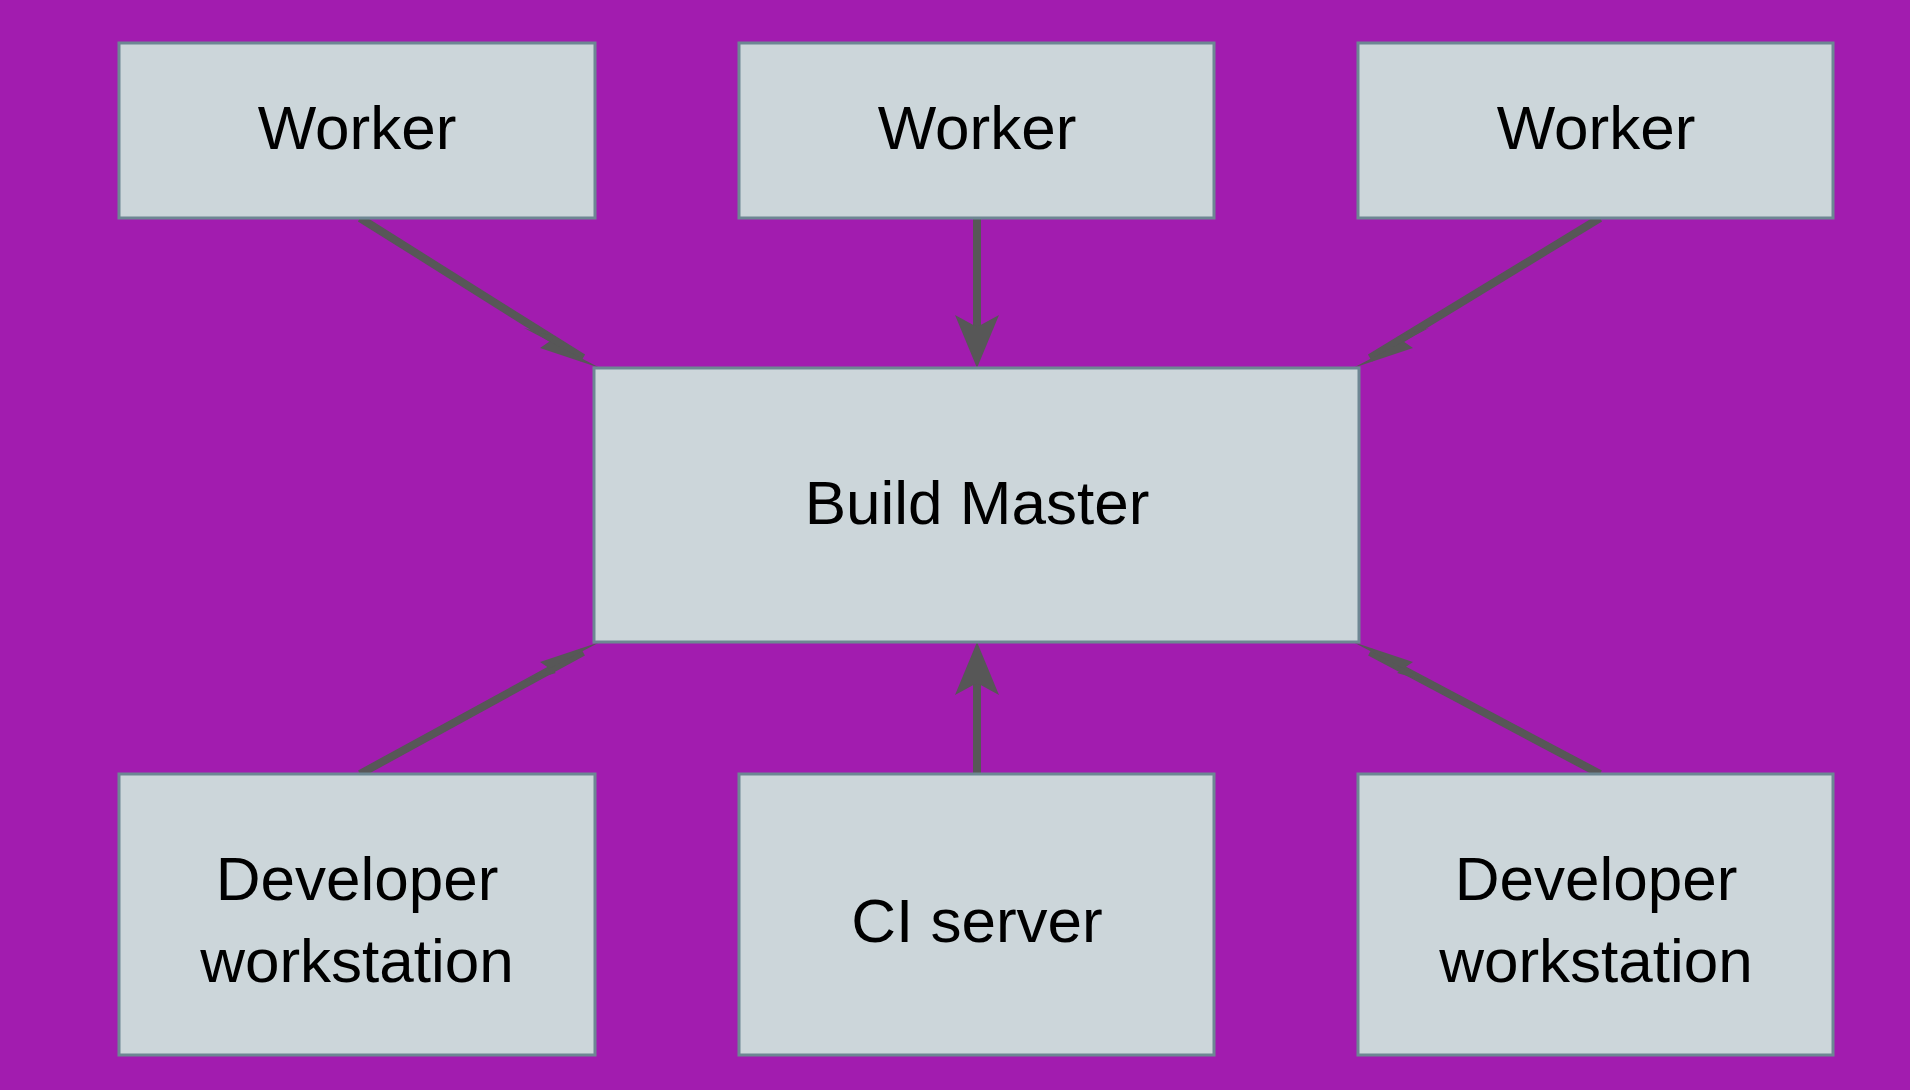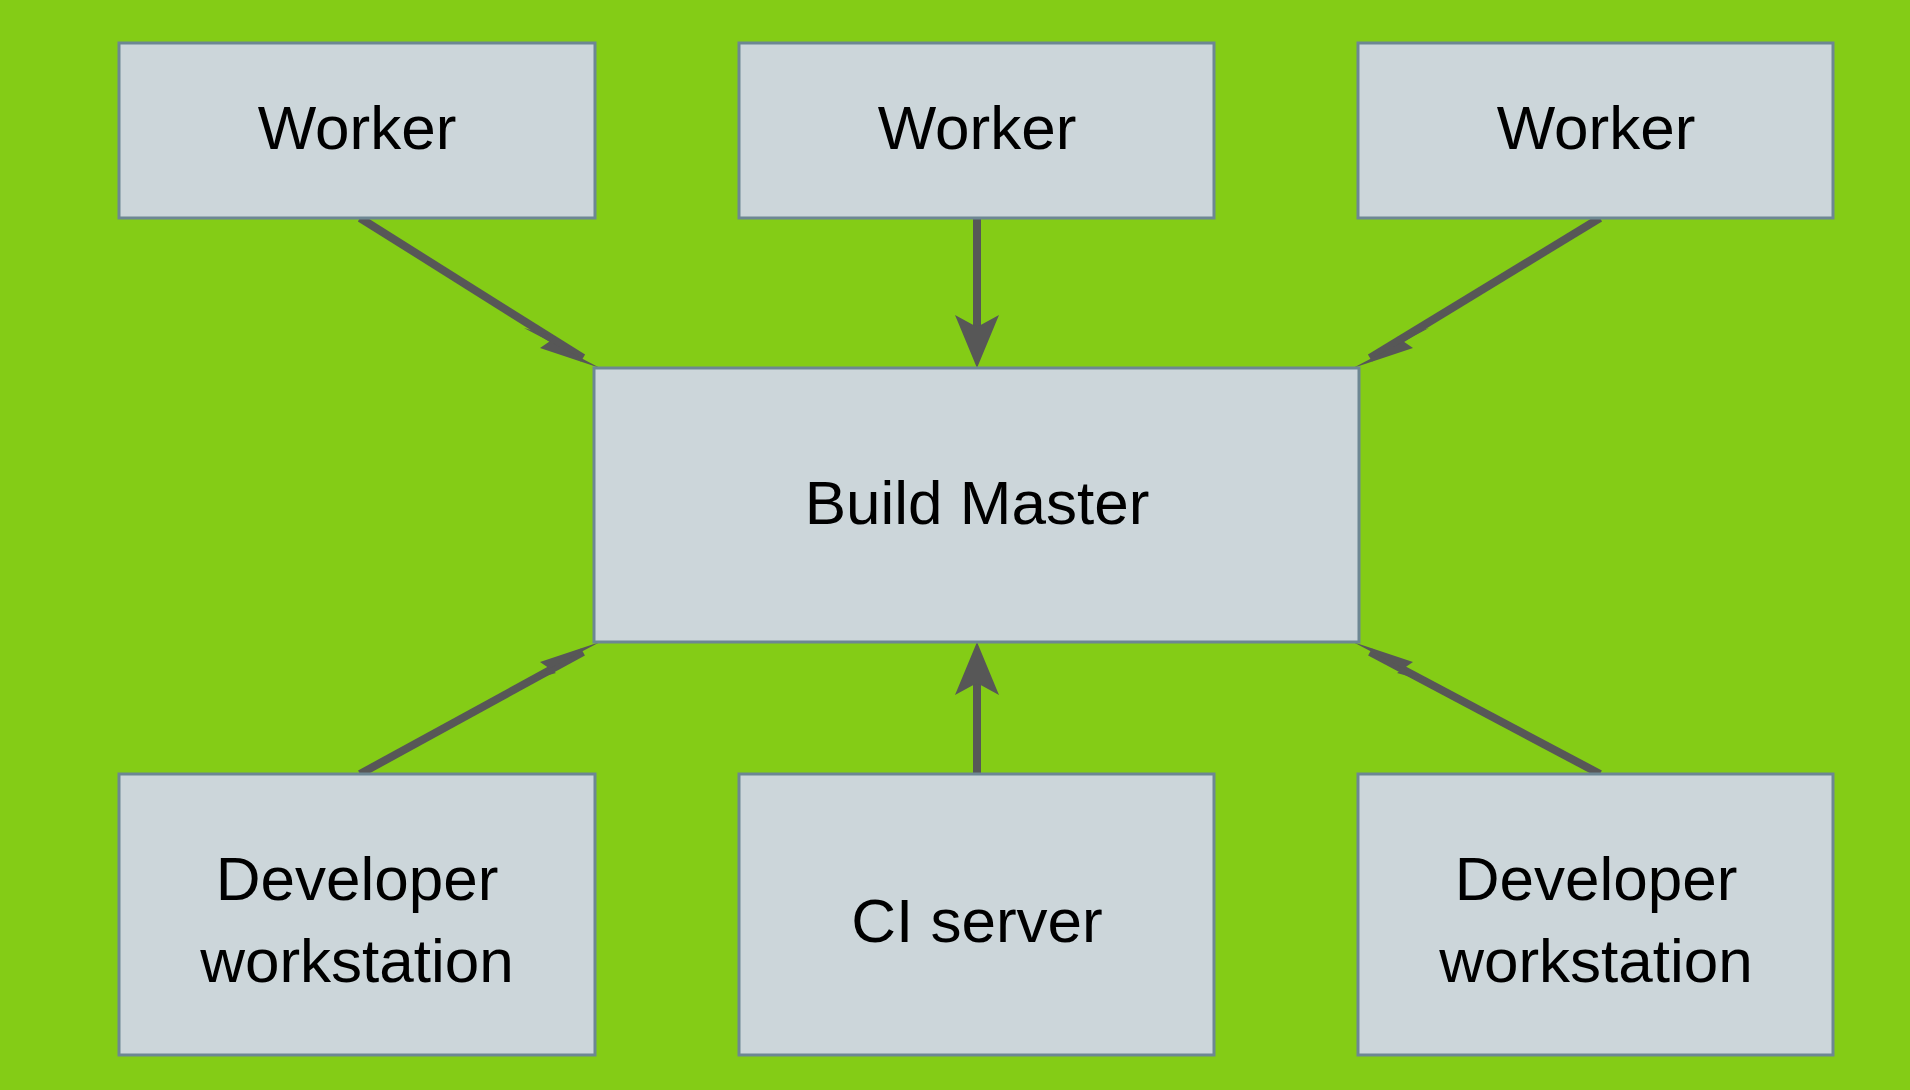--- a/index.html
+++ b/index.html
@@ -11,21 +11,21 @@
   body {
     width: 1910px;
     height: 1090px;
     font-family: "Liberation Sans", sans-serif;
     overflow: hidden;
   }
   #diagram-root {
     position: relative;
     width: 1910px;
     height: 1090px;
-    background: #84cc16;
+    background: #a21caf;
   }
   svg#diagram-canvas {
     position: absolute;
     top: 0;
     left: 0;
     width: 1910px;
     height: 1090px;
     display: block;
   }
   .node-rect {

